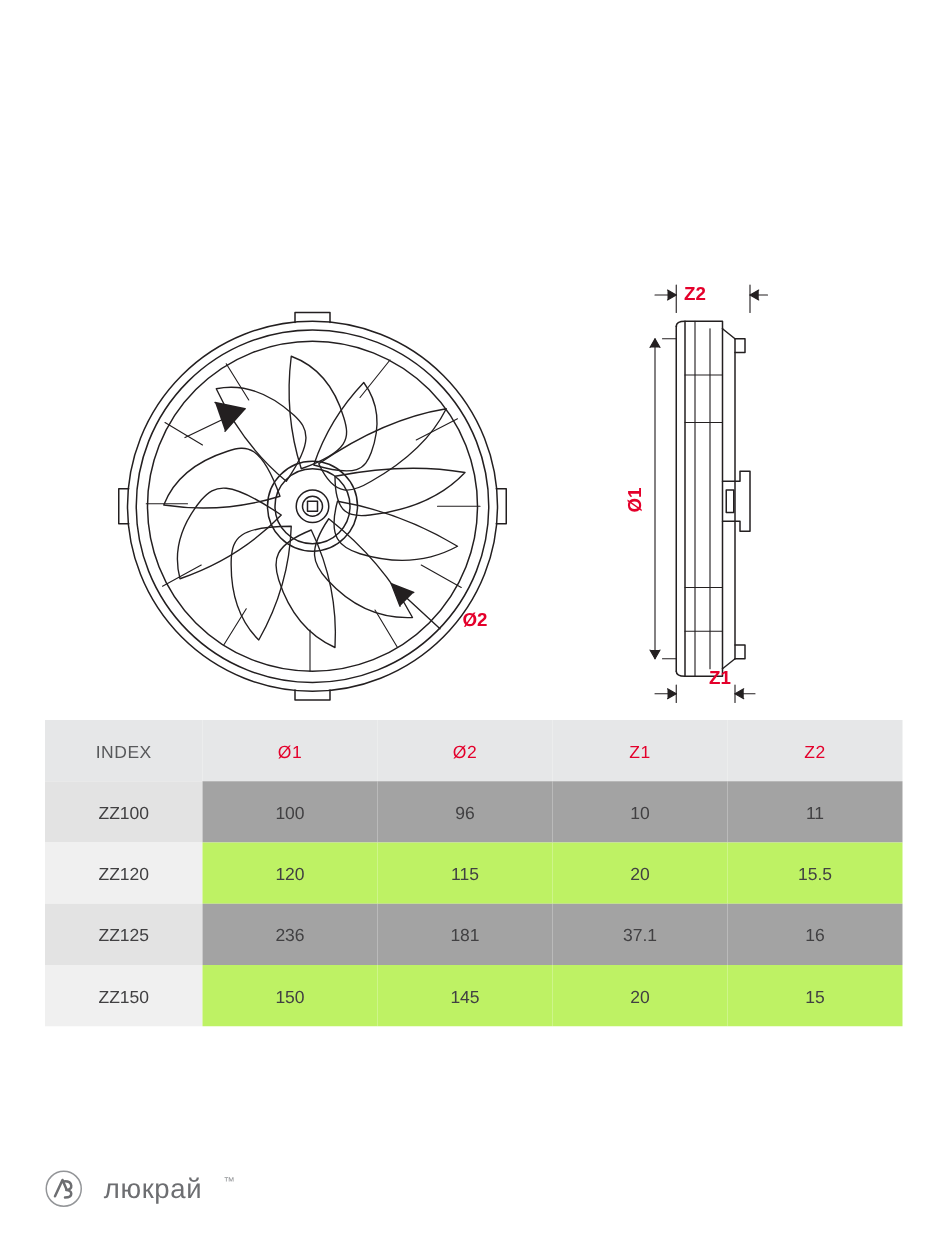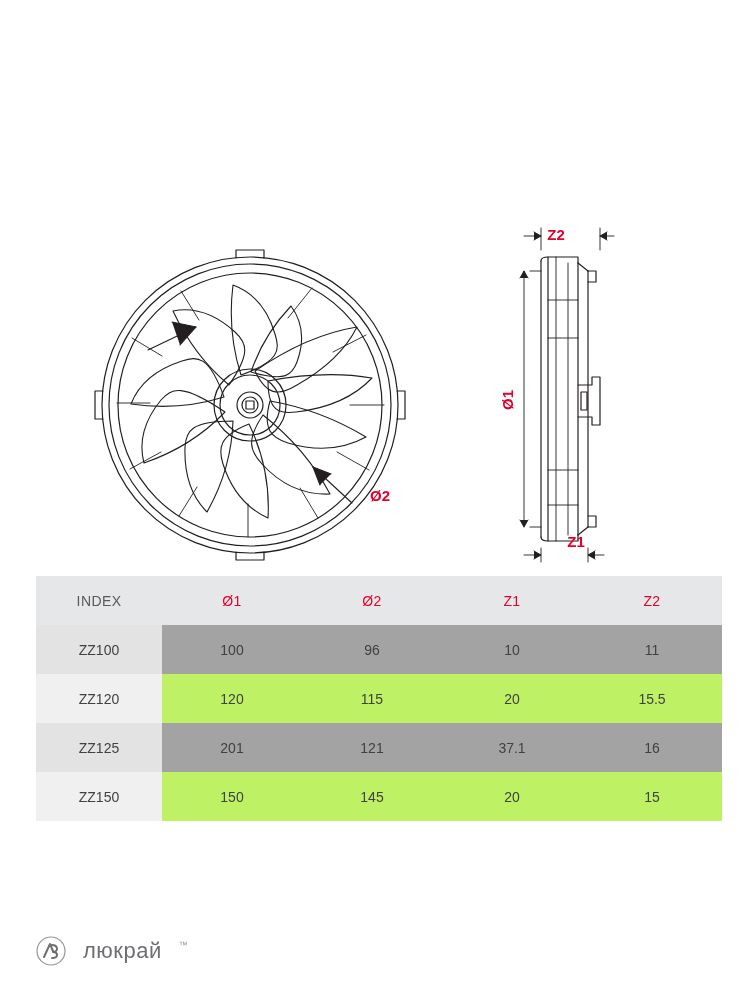--- a/index.html
+++ b/index.html
@@ -253,22 +253,22 @@
     </tr>
     <tr class="even">
       <td class="index-col">ZZ120</td>
       <td class="num-col">120</td>
       <td class="num-col">115</td>
       <td class="num-col">20</td>
       <td class="num-col">15.5</td>
     </tr>
     <tr class="odd">
       <td class="index-col">ZZ125</td>
-      <td class="num-col">201</td>
-      <td class="num-col">121</td>
+      <td class="num-col">236</td>
+      <td class="num-col">181</td>
       <td class="num-col">37.1</td>
       <td class="num-col">16</td>
     </tr>
     <tr class="even">
       <td class="index-col">ZZ150</td>
       <td class="num-col">150</td>
       <td class="num-col">145</td>
       <td class="num-col">20</td>
       <td class="num-col">15</td>
     </tr>

